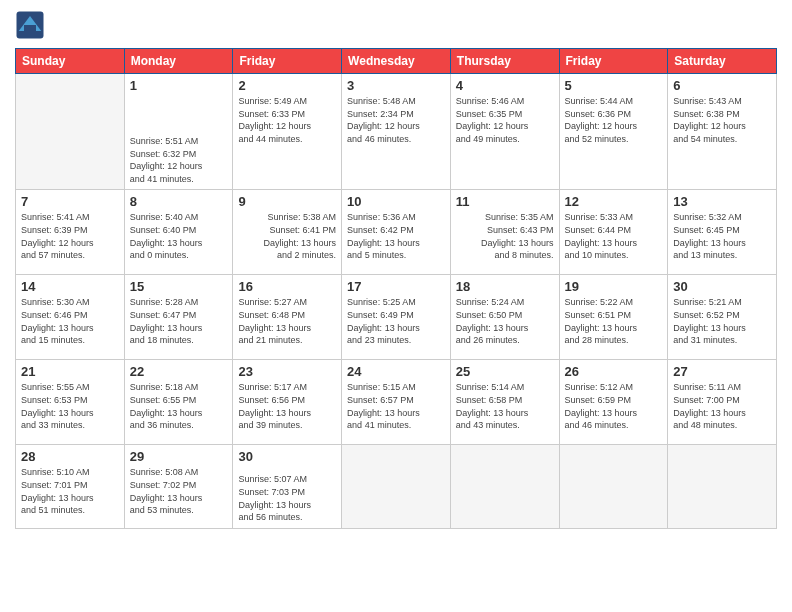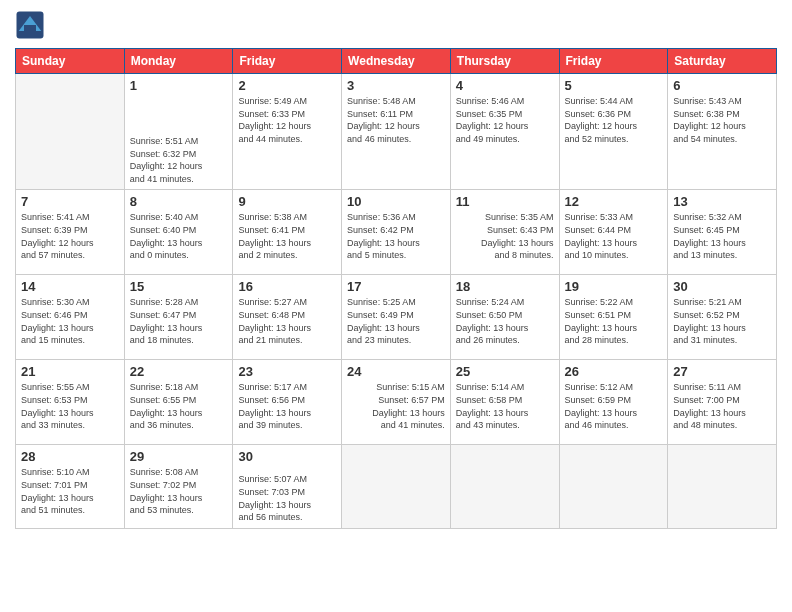--- a/index.html
+++ b/index.html
@@ -137,21 +137,21 @@
           <td>
             <span class="day-num">2</span>
             <div class="day-info" style="white-space: pre-line;">Sunrise: 5:49 AM
 Sunset: 6:33 PM
 Daylight: 12 hours
 and 44 minutes.</div>
           </td>
           <td>
             <span class="day-num">3</span>
             <div class="day-info" style="white-space: pre-line;">Sunrise: 5:48 AM
-Sunset: 6:11 PM
+Sunset: 2:34 PM
 Daylight: 12 hours
 and 46 minutes.</div>
           </td>
           <td>
             <span class="day-num">4</span>
             <div class="day-info" style="white-space: pre-line;">Sunrise: 5:46 AM
 Sunset: 6:35 PM
 Daylight: 12 hours
 and 49 minutes.</div>
           </td>
@@ -180,21 +180,21 @@
           </td>
           <td>
             <span class="day-num">8</span>
             <div class="day-info" style="white-space: pre-line;">Sunrise: 5:40 AM
 Sunset: 6:40 PM
 Daylight: 13 hours
 and 0 minutes.</div>
           </td>
           <td>
             <span class="day-num">9</span>
-            <div class="day-info" style="white-space: pre-line;">Sunrise: 5:38 AM
+            <div class="day-info" style="white-space: pre-line; text-align: right;">Sunrise: 5:38 AM
 Sunset: 6:41 PM
 Daylight: 13 hours
 and 2 minutes.</div>
           </td>
           <td>
             <span class="day-num">10</span>
             <div class="day-info" style="white-space: pre-line;">Sunrise: 5:36 AM
 Sunset: 6:42 PM
 Daylight: 13 hours
 and 5 minutes.</div>
@@ -289,21 +289,21 @@
           </td>
           <td>
             <span class="day-num">23</span>
             <div class="day-info" style="white-space: pre-line;">Sunrise: 5:17 AM
 Sunset: 6:56 PM
 Daylight: 13 hours
 and 39 minutes.</div>
           </td>
           <td>
             <span class="day-num">24</span>
-            <div class="day-info" style="white-space: pre-line; text-align: right;">Sunrise: 5:15 AM
+            <div class="day-info" style="white-space: pre-line;">Sunrise: 5:15 AM
 Sunset: 6:57 PM
 Daylight: 13 hours
 and 41 minutes.</div>
           </td>
           <td>
             <span class="day-num">25</span>
             <div class="day-info" style="white-space: pre-line;">Sunrise: 5:14 AM
 Sunset: 6:58 PM
 Daylight: 13 hours
 and 43 minutes.</div>

